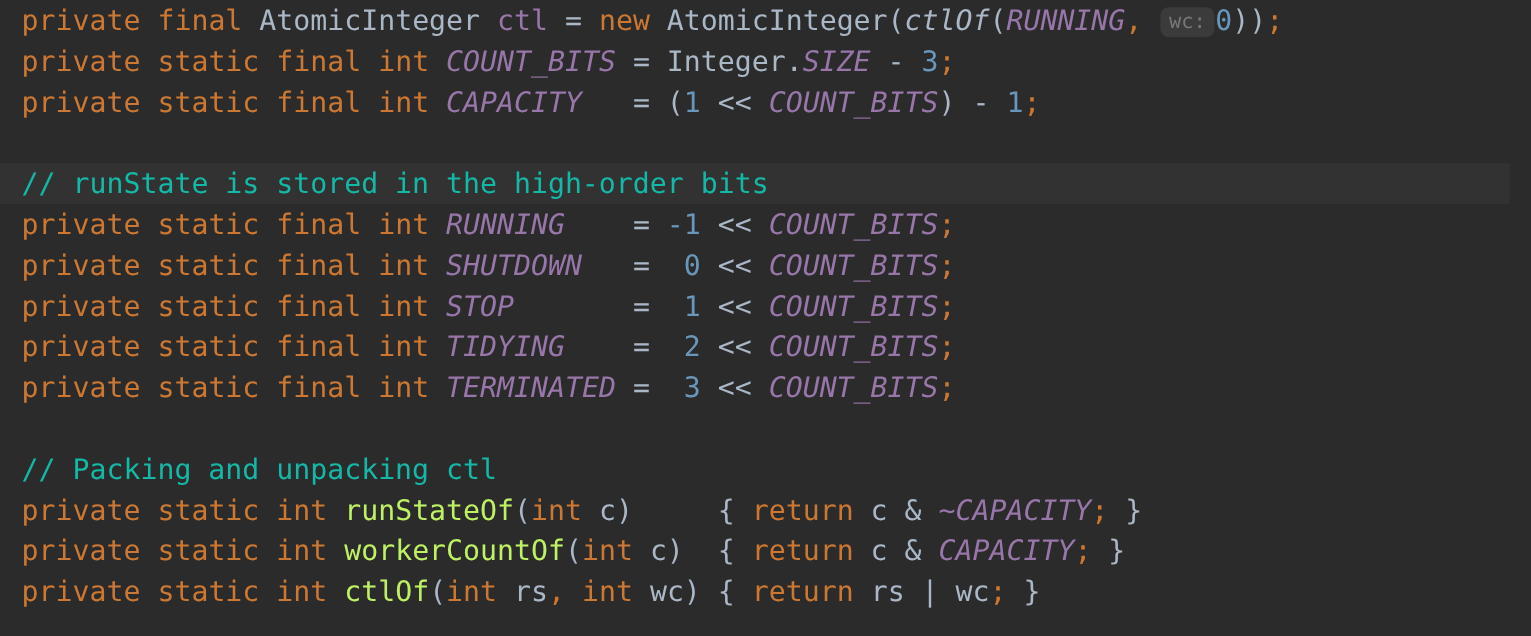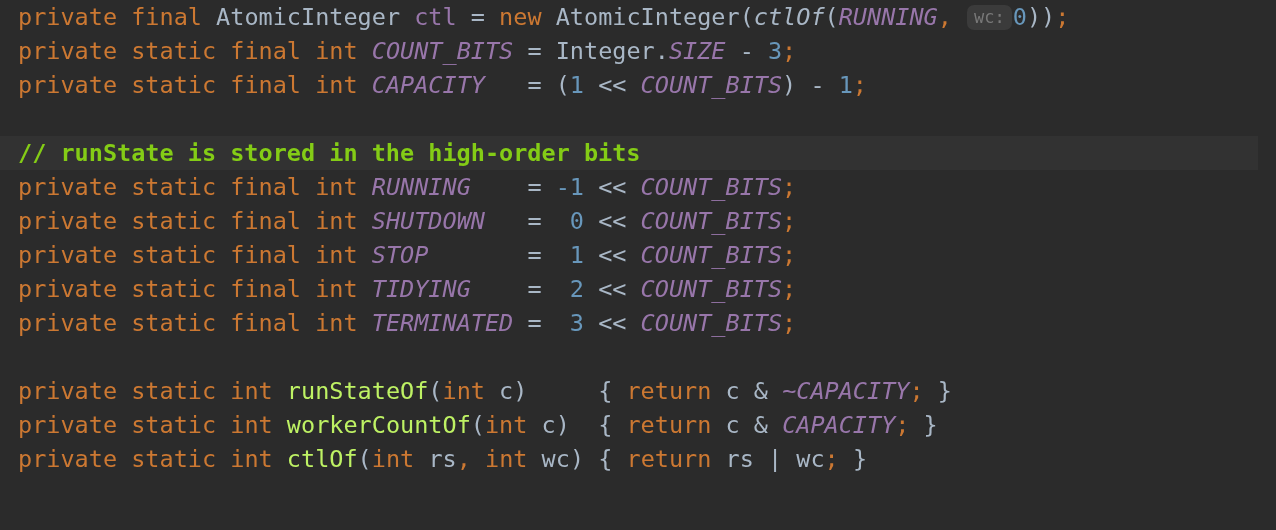--- a/index.html
+++ b/index.html
@@ -44,21 +44,21 @@
   .tok-kw      { color: #cc7832; }
   .tok-num     { color: #6897bb; }
   .tok-punct   { color: #a9b7c6; }
   .tok-semi    { color: #cc7832; }
   .tok-type    { color: #a9b7c6; }
   .tok-ident   { color: #a9b7c6; }
   .tok-field   { color: #9876aa; }
   .tok-const   { color: #9876aa; font-style: italic; }
   .tok-method  { color: #bef264; }
   .tok-call    { color: #a9b7c6; font-style: italic; }
-  .tok-comment { color: #84cc16; font-weight: bold; }
+  .tok-comment { color: #14b8a6; }
   .tok-op      { color: #a9b7c6; }
   .param-hint {
     color: #787878;
     background: #3b3b3b;
     border-radius: 7px;
     font-size: 17px;
     padding: 2px 7px 3px 7px;
     margin: 0 1px;
     font-family: "DejaVu Sans Mono", "Liberation Mono", monospace;
     position: relative;
@@ -74,17 +74,18 @@
       <div class="code-line"><span class="tok-kw">private</span><span class="tok-punct"> </span><span class="tok-kw">static</span><span class="tok-punct"> </span><span class="tok-kw">final</span><span class="tok-punct"> </span><span class="tok-kw">int</span><span class="tok-punct"> </span><span class="tok-const">COUNT_BITS</span><span class="tok-op"> = </span><span class="tok-type">Integer</span><span class="tok-punct">.</span><span class="tok-const">SIZE</span><span class="tok-op"> - </span><span class="tok-num">3</span><span class="tok-semi">;</span></div>
       <div class="code-line"><span class="tok-kw">private</span><span class="tok-punct"> </span><span class="tok-kw">static</span><span class="tok-punct"> </span><span class="tok-kw">final</span><span class="tok-punct"> </span><span class="tok-kw">int</span><span class="tok-punct"> </span><span class="tok-const">CAPACITY</span><span class="tok-op">   = </span><span class="tok-punct">(</span><span class="tok-num">1</span><span class="tok-op"> &lt;&lt; </span><span class="tok-const">COUNT_BITS</span><span class="tok-punct">)</span><span class="tok-op"> - </span><span class="tok-num">1</span><span class="tok-semi">;</span></div>
       <div class="code-line blank">&nbsp;</div>
       <div class="code-line caret-line"><span class="tok-comment">// runState is stored in the high-order bits</span></div>
       <div class="code-line"><span class="tok-kw">private</span><span class="tok-punct"> </span><span class="tok-kw">static</span><span class="tok-punct"> </span><span class="tok-kw">final</span><span class="tok-punct"> </span><span class="tok-kw">int</span><span class="tok-punct"> </span><span class="tok-const">RUNNING</span><span class="tok-op">    = </span><span class="tok-num">-1</span><span class="tok-op"> &lt;&lt; </span><span class="tok-const">COUNT_BITS</span><span class="tok-semi">;</span></div>
       <div class="code-line"><span class="tok-kw">private</span><span class="tok-punct"> </span><span class="tok-kw">static</span><span class="tok-punct"> </span><span class="tok-kw">final</span><span class="tok-punct"> </span><span class="tok-kw">int</span><span class="tok-punct"> </span><span class="tok-const">SHUTDOWN</span><span class="tok-op">   =  </span><span class="tok-num">0</span><span class="tok-op"> &lt;&lt; </span><span class="tok-const">COUNT_BITS</span><span class="tok-semi">;</span></div>
       <div class="code-line"><span class="tok-kw">private</span><span class="tok-punct"> </span><span class="tok-kw">static</span><span class="tok-punct"> </span><span class="tok-kw">final</span><span class="tok-punct"> </span><span class="tok-kw">int</span><span class="tok-punct"> </span><span class="tok-const">STOP</span><span class="tok-op">       =  </span><span class="tok-num">1</span><span class="tok-op"> &lt;&lt; </span><span class="tok-const">COUNT_BITS</span><span class="tok-semi">;</span></div>
       <div class="code-line"><span class="tok-kw">private</span><span class="tok-punct"> </span><span class="tok-kw">static</span><span class="tok-punct"> </span><span class="tok-kw">final</span><span class="tok-punct"> </span><span class="tok-kw">int</span><span class="tok-punct"> </span><span class="tok-const">TIDYING</span><span class="tok-op">    =  </span><span class="tok-num">2</span><span class="tok-op"> &lt;&lt; </span><span class="tok-const">COUNT_BITS</span><span class="tok-semi">;</span></div>
       <div class="code-line"><span class="tok-kw">private</span><span class="tok-punct"> </span><span class="tok-kw">static</span><span class="tok-punct"> </span><span class="tok-kw">final</span><span class="tok-punct"> </span><span class="tok-kw">int</span><span class="tok-punct"> </span><span class="tok-const">TERMINATED</span><span class="tok-op"> =  </span><span class="tok-num">3</span><span class="tok-op"> &lt;&lt; </span><span class="tok-const">COUNT_BITS</span><span class="tok-semi">;</span></div>
       <div class="code-line blank">&nbsp;</div>
+      <div class="code-line"><span class="tok-comment">// Packing and unpacking ctl</span></div>
       <div class="code-line"><span class="tok-kw">private</span><span class="tok-punct"> </span><span class="tok-kw">static</span><span class="tok-punct"> </span><span class="tok-kw">int</span><span class="tok-punct"> </span><span class="tok-method">runStateOf</span><span class="tok-punct">(</span><span class="tok-kw">int</span><span class="tok-punct"> </span><span class="tok-ident">c</span><span class="tok-punct">)</span><span class="tok-punct">     { </span><span class="tok-kw">return</span><span class="tok-punct"> </span><span class="tok-ident">c</span><span class="tok-op"> &amp; </span><span class="tok-const">~CAPACITY</span><span class="tok-semi">;</span><span class="tok-punct"> }</span></div>
       <div class="code-line"><span class="tok-kw">private</span><span class="tok-punct"> </span><span class="tok-kw">static</span><span class="tok-punct"> </span><span class="tok-kw">int</span><span class="tok-punct"> </span><span class="tok-method">workerCountOf</span><span class="tok-punct">(</span><span class="tok-kw">int</span><span class="tok-punct"> </span><span class="tok-ident">c</span><span class="tok-punct">)</span><span class="tok-punct">  { </span><span class="tok-kw">return</span><span class="tok-punct"> </span><span class="tok-ident">c</span><span class="tok-op"> &amp; </span><span class="tok-const">CAPACITY</span><span class="tok-semi">;</span><span class="tok-punct"> }</span></div>
       <div class="code-line"><span class="tok-kw">private</span><span class="tok-punct"> </span><span class="tok-kw">static</span><span class="tok-punct"> </span><span class="tok-kw">int</span><span class="tok-punct"> </span><span class="tok-method">ctlOf</span><span class="tok-punct">(</span><span class="tok-kw">int</span><span class="tok-punct"> </span><span class="tok-ident">rs</span><span class="tok-semi">,</span><span class="tok-punct"> </span><span class="tok-kw">int</span><span class="tok-punct"> </span><span class="tok-ident">wc</span><span class="tok-punct">)</span><span class="tok-punct"> { </span><span class="tok-kw">return</span><span class="tok-punct"> </span><span class="tok-ident">rs</span><span class="tok-op"> | </span><span class="tok-ident">wc</span><span class="tok-semi">;</span><span class="tok-punct"> }</span></div>
     </div>
 </div>
 
 </body></html>

